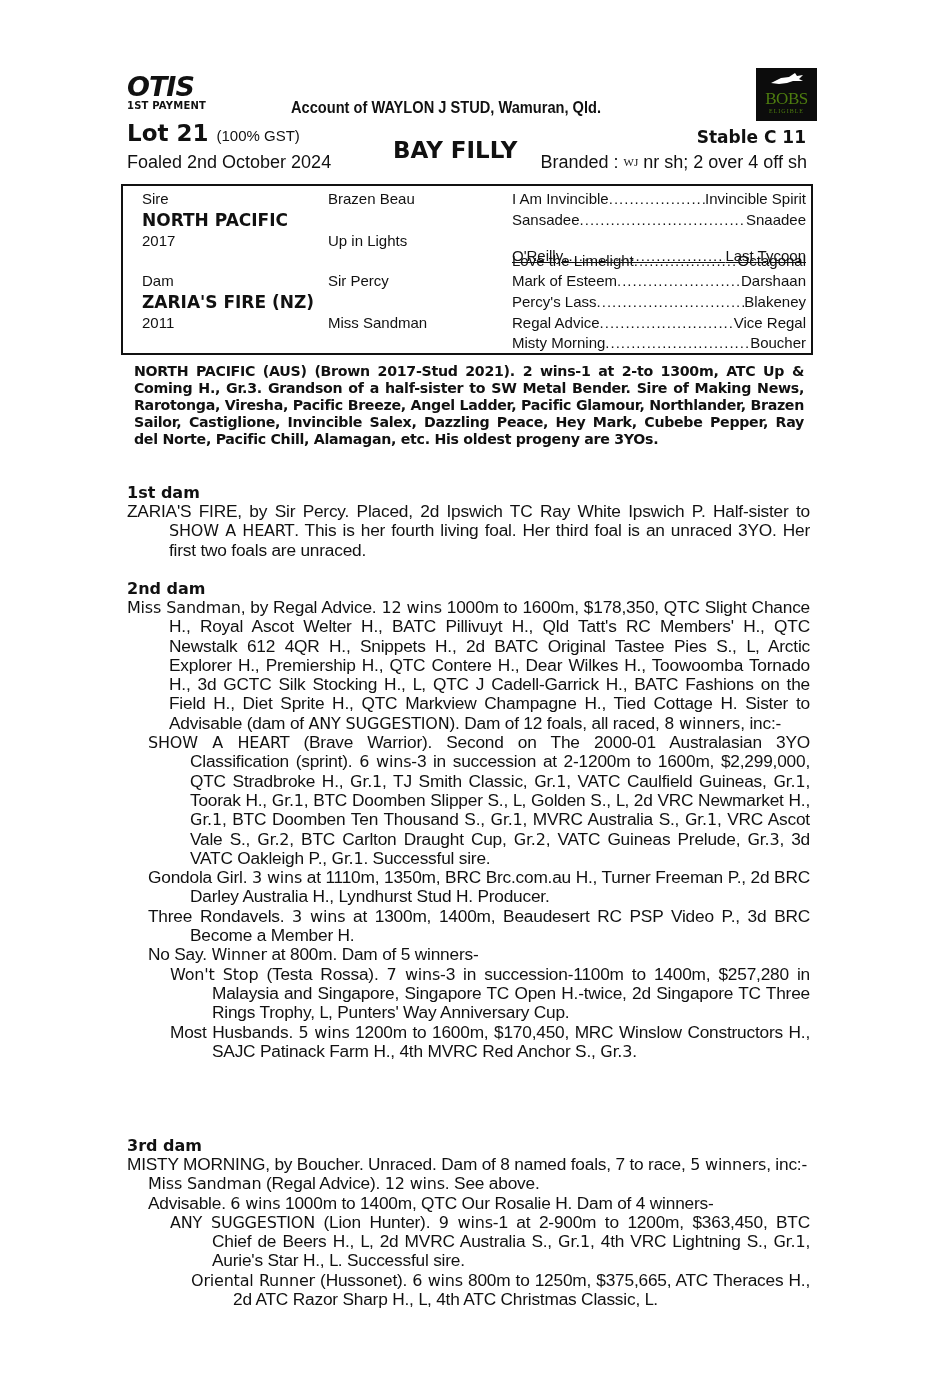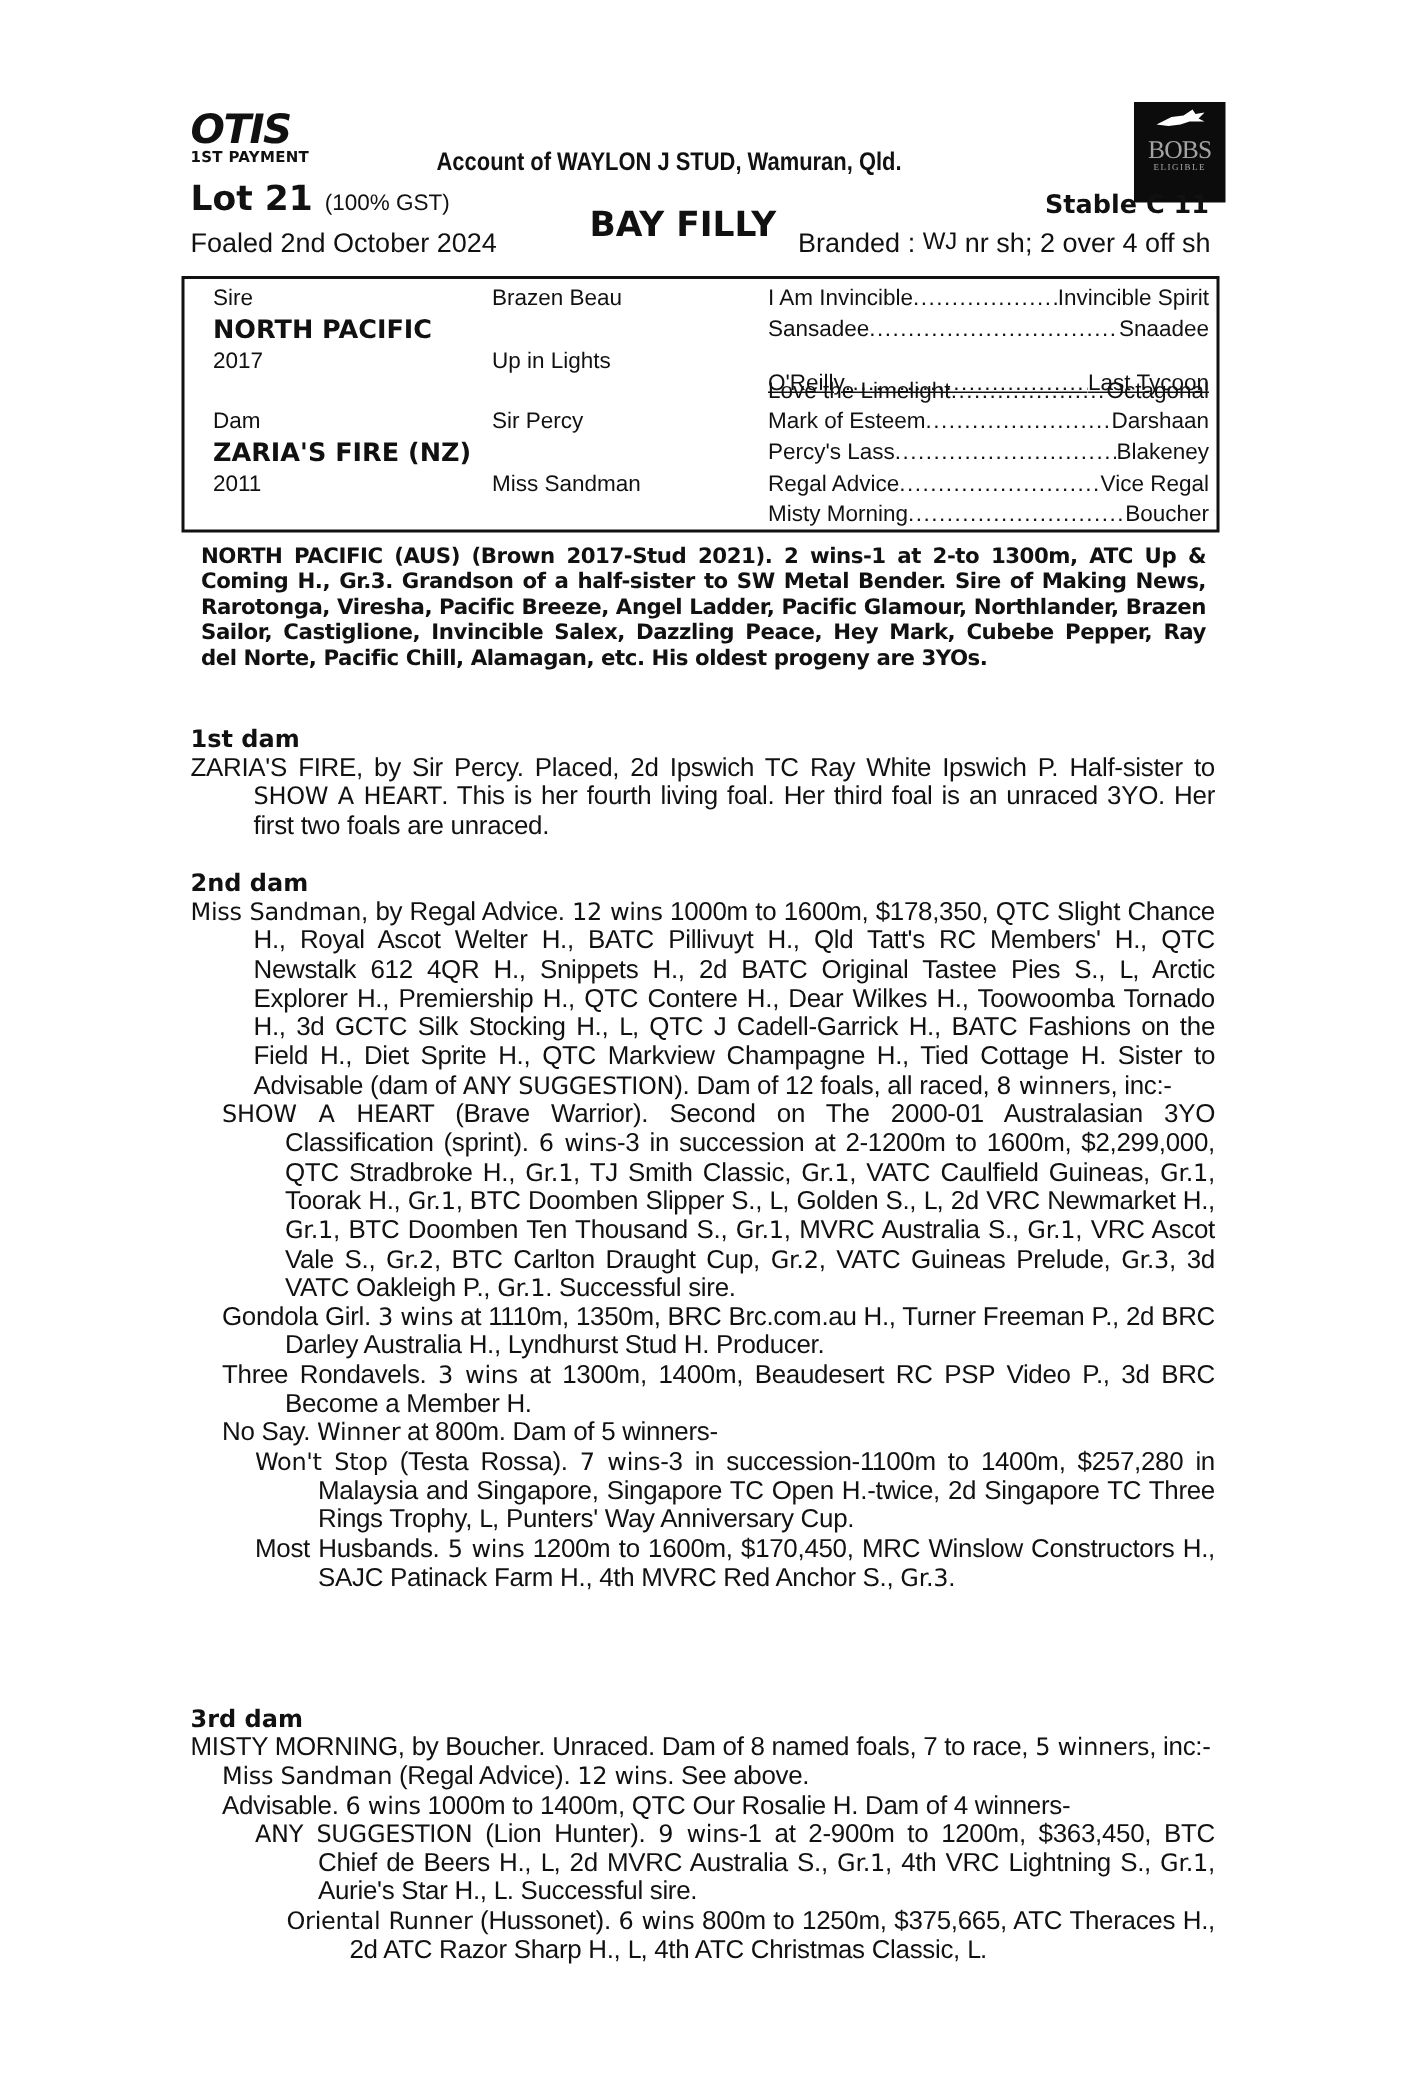--- a/index.html
+++ b/index.html
@@ -1,32 +1,32 @@
 <!DOCTYPE html>
 <html><head>
 <meta charset="utf-8">
 <style>
   html, body { margin: 0; padding: 0; background: #ffffff; }
   body { width: 938px; height: 1400px; position: relative; overflow: hidden; color: #111; font-family: "Liberation Sans", sans-serif; }
   .hdr-logo { position: absolute; left: 127px; top: 74px; width: 90px; height: 42px; }
   .otis { font-family: "DejaVu Sans", sans-serif; font-weight: bold; font-size: 27px; letter-spacing: -1px; line-height: 26px; font-style: italic; }
   .otis-sub { font-family: "DejaVu Sans", sans-serif; font-weight: bold; font-size: 10px; line-height: 12px; letter-spacing: 0.2px; }
   .account { position: absolute; left: 291px; top: 98px; font-family: "Liberation Sans", sans-serif; font-weight: bold; font-size: 17px; transform: scaleX(0.86); transform-origin: left top; white-space: nowrap; }
-  .bobs { position: absolute; left: 756px; top: 68px; width: 61px; height: 67px; background: #0c0c0c; color: #a3a3a3; text-align: center; }
+  .bobs { position: absolute; left: 756px; top: 68px; width: 61px; height: 53px; background: #0c0c0c; color: #4d7c0f; text-align: center; }
   .bobs .bobs-horse { font-size: 15px; line-height: 18px; margin-top: 3px; }
   .bobs .bobs-title { font-family: "Liberation Serif", serif; font-size: 17px; line-height: 16px; letter-spacing: -0.5px; }
   .bobs .bobs-sub { font-family: "Liberation Serif", serif; font-size: 6px; letter-spacing: 1px; line-height: 9px; }
   .lot-row { position: absolute; left: 127px; top: 120px; width: 683px; height: 30px; }
   .lot { position: absolute; left: 0; top: 0; font-family: "DejaVu Sans", sans-serif; font-weight: bold; font-size: 23px; }
   .gst { font-family: "Liberation Sans", sans-serif; font-weight: normal; font-size: 15px; }
   .sex { position: absolute; left: 266px; top: 1px; font-family: "DejaVu Sans", sans-serif; font-weight: bold; font-size: 23px; margin-top: 16px; }
   .stable { position: absolute; right: 4px; top: 7px; font-family: "DejaVu Sans", sans-serif; font-weight: bold; font-size: 17px; }
   .foaled { position: absolute; left: 127px; top: 152px; font-size: 18px; }
   .branded { position: absolute; right: 131px; top: 152px; font-size: 18px; white-space: nowrap; }
-  .brand-mark { display: inline-block; font-size: 16px; position: relative; top: -2px; }
+  .brand-mark { display: inline-block; font-size: 11px; position: relative; top: -2px; font-family: Liberation Serif, serif; }
   .ped { position: absolute; left: 121px; top: 184px; width: 688px; height: 167px; border: 2px solid #111; }
   .ped .cell { position: absolute; font-size: 15px; white-space: nowrap; }
   .ped .big { font-family: "DejaVu Sans", sans-serif; font-weight: bold; font-size: 17px; }
   .ped .g3 { position: absolute; left: 389px; width: 294px; font-size: 15px; display: flex; white-space: nowrap; }
   .ped .g3 .dots { flex: 1; overflow: hidden; letter-spacing: 1px; }
   .ped .g3 .dots::after { content: "............................................................................................"; }
   .sire-para { position: absolute; left: 134px; top: 363px; width: 670px; font-family: "DejaVu Sans", sans-serif; font-weight: bold; font-size: 14.2px; line-height: 17px; text-align: justify; letter-spacing: -0.3px; }
   .sec { position: absolute; left: 127px; width: 683px; }
   .sec-title { font-family: "DejaVu Sans", sans-serif; font-weight: bold; font-size: 16px; line-height: 19px; }
   .p { font-size: 17.3px; line-height: 19.3px; text-align: justify; text-indent: -42px; letter-spacing: -0.2px; }

